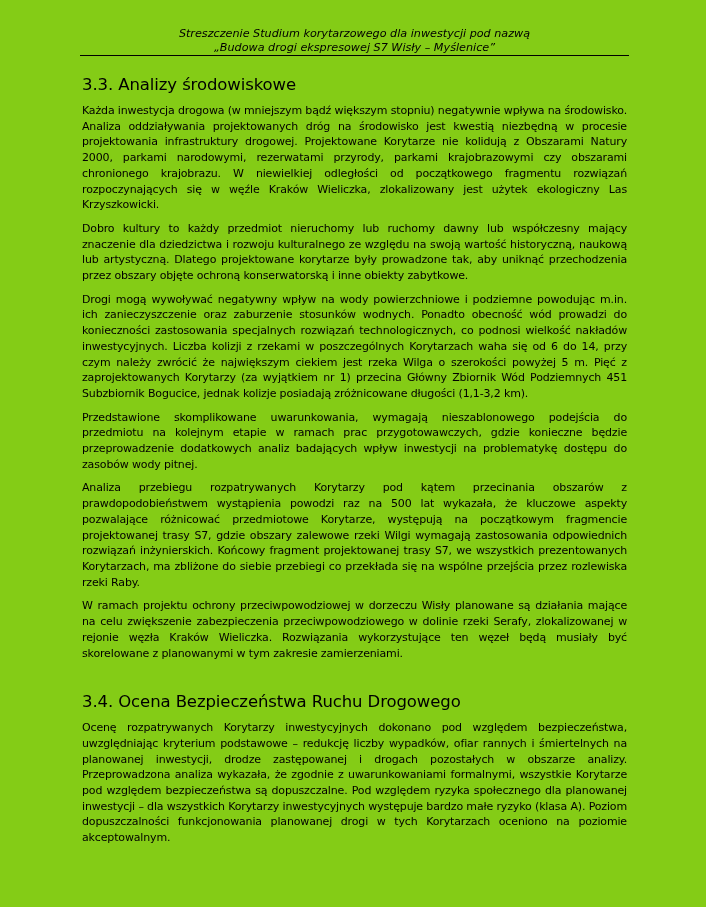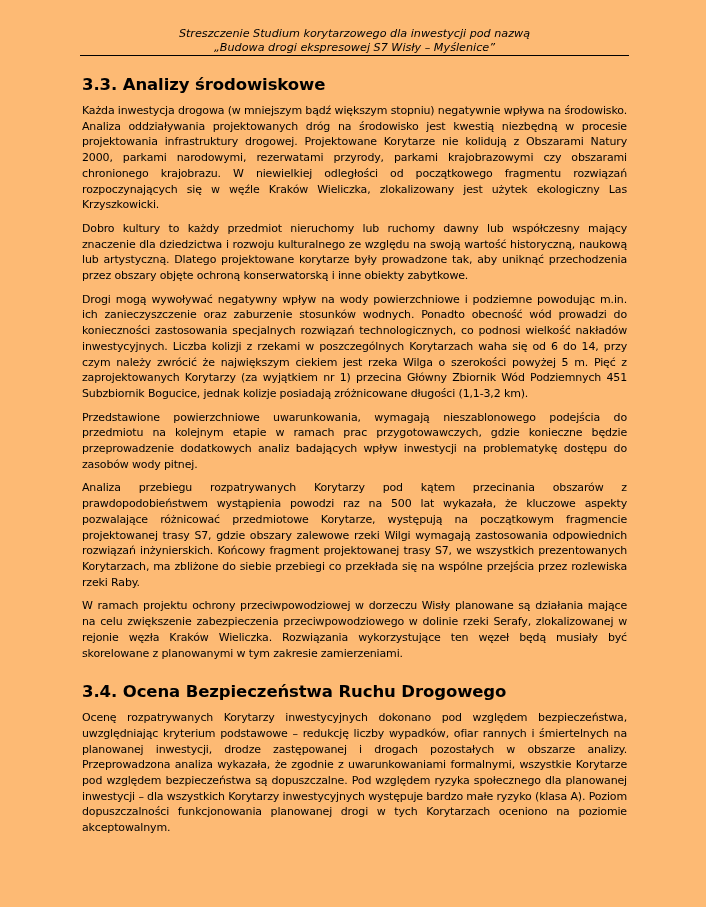--- a/index.html
+++ b/index.html
@@ -1,59 +1,59 @@
 <!DOCTYPE html>
 <html><head>
 <meta charset="utf-8">
 <style>
   html, body { margin: 0; padding: 0; background: #ffffff; }
   body { width: 706px; height: 907px; position: relative; overflow: hidden; }
   .page {
-    position: absolute; left: 0; top: 0; width: 706px; height: 907px; background: #fdba74;
+    position: absolute; left: 0; top: 0; width: 706px; height: 907px; background: #84cc16;
     font-family: "DejaVu Sans", "Liberation Sans", sans-serif; color: #000;
   }
   .running-header {
     position: absolute; left: 80px; top: 27px; width: 549px;
     text-align: center; font-style: italic; font-size: 11.2px; line-height: 14px;
     color: #000;
   }
   .header-rule {
     position: absolute; left: 80px; top: 55px; width: 549px; height: 0;
     border-top: 1.2px solid #000;
   }
   .content {
     position: absolute; left: 82px; top: 74px; width: 545px;
   }
   h2 {
     font-family: "DejaVu Sans", "Liberation Sans", sans-serif;
-    font-weight: bold; font-size: 16.5px; margin: 0 0 7px 0; line-height: 22px; letter-spacing: -0.1px;
+    font-weight: normal; font-size: 16.5px; margin: 0 0 7px 0; line-height: 22px; letter-spacing: -0.1px;
   }
   p {
     margin: 0 0 8px 0; font-size: 11px; line-height: 15.7px; text-align: justify;
     letter-spacing: -0.15px;
   }
-  .sec2 { margin-top: 20px; }
+  .sec2 { margin-top: 30px; }
 </style>
 </head>
 <body>
 
 <div class="page">
   <div class="running-header">
     <div>Streszczenie Studium korytarzowego dla inwestycji pod nazwą</div>
     <div>„Budowa drogi ekspresowej S7 Wisły – Myślenice”</div>
   </div>
   <div class="header-rule"></div>
 
   <div class="content">
     <section>
       <h2>3.3. Analizy środowiskowe</h2>
       <p>Każda inwestycja drogowa (w mniejszym bądź większym stopniu) negatywnie wpływa na środowisko. Analiza oddziaływania projektowanych dróg na środowisko jest kwestią niezbędną w procesie projektowania infrastruktury drogowej. Projektowane Korytarze nie kolidują z Obszarami Natury 2000, parkami narodowymi, rezerwatami przyrody, parkami krajobrazowymi czy obszarami chronionego krajobrazu. W niewielkiej odległości od początkowego fragmentu rozwiązań rozpoczynających się w węźle Kraków Wieliczka, zlokalizowany jest użytek ekologiczny Las Krzyszkowicki.</p>
       <p>Dobro kultury to każdy przedmiot nieruchomy lub ruchomy dawny lub współczesny mający znaczenie dla dziedzictwa i rozwoju kulturalnego ze względu na swoją wartość historyczną, naukową lub artystyczną. Dlatego projektowane korytarze były prowadzone tak, aby uniknąć przechodzenia przez obszary objęte ochroną konserwatorską i inne obiekty zabytkowe.</p>
       <p>Drogi mogą wywoływać negatywny wpływ na wody powierzchniowe i podziemne powodując m.in. ich zanieczyszczenie oraz zaburzenie stosunków wodnych. Ponadto obecność wód prowadzi do konieczności zastosowania specjalnych rozwiązań technologicznych, co podnosi wielkość nakładów inwestycyjnych. Liczba kolizji z rzekami w poszczególnych Korytarzach waha się od 6 do 14, przy czym należy zwrócić że największym ciekiem jest rzeka Wilga o szerokości powyżej 5 m. Pięć z zaprojektowanych Korytarzy (za wyjątkiem nr 1) przecina Główny Zbiornik Wód Podziemnych 451 Subzbiornik Bogucice, jednak kolizje posiadają zróżnicowane długości (1,1-3,2 km).</p>
-      <p>Przedstawione powierzchniowe uwarunkowania, wymagają nieszablonowego podejścia do przedmiotu na kolejnym etapie w ramach prac przygotowawczych, gdzie konieczne będzie przeprowadzenie dodatkowych analiz badających wpływ inwestycji na problematykę dostępu do zasobów wody pitnej.</p>
+      <p>Przedstawione skomplikowane uwarunkowania, wymagają nieszablonowego podejścia do przedmiotu na kolejnym etapie w ramach prac przygotowawczych, gdzie konieczne będzie przeprowadzenie dodatkowych analiz badających wpływ inwestycji na problematykę dostępu do zasobów wody pitnej.</p>
       <p>Analiza przebiegu rozpatrywanych Korytarzy pod kątem przecinania obszarów z prawdopodobieństwem wystąpienia powodzi raz na 500 lat wykazała, że kluczowe aspekty pozwalające różnicować przedmiotowe Korytarze, występują na początkowym fragmencie projektowanej trasy S7, gdzie obszary zalewowe rzeki Wilgi wymagają zastosowania odpowiednich rozwiązań inżynierskich. Końcowy fragment projektowanej trasy S7, we wszystkich prezentowanych Korytarzach, ma zbliżone do siebie przebiegi co przekłada się na wspólne przejścia przez rozlewiska rzeki Raby.</p>
       <p>W ramach projektu ochrony przeciwpowodziowej w dorzeczu Wisły planowane są działania mające na celu zwiększenie zabezpieczenia przeciwpowodziowego w dolinie rzeki Serafy, zlokalizowanej w rejonie węzła Kraków Wieliczka. Rozwiązania wykorzystujące ten węzeł będą musiały być skorelowane z planowanymi w tym zakresie zamierzeniami.</p>
     </section>
 
     <section class="sec2">
       <h2>3.4. Ocena Bezpieczeństwa Ruchu Drogowego</h2>
       <p>Ocenę rozpatrywanych Korytarzy inwestycyjnych dokonano pod względem bezpieczeństwa, uwzględniając kryterium podstawowe – redukcję liczby wypadków, ofiar rannych i śmiertelnych na planowanej inwestycji, drodze zastępowanej i drogach pozostałych w obszarze analizy. Przeprowadzona analiza wykazała, że zgodnie z uwarunkowaniami formalnymi, wszystkie Korytarze pod względem bezpieczeństwa są dopuszczalne. Pod względem ryzyka społecznego dla planowanej inwestycji – dla wszystkich Korytarzy inwestycyjnych występuje bardzo małe ryzyko (klasa A). Poziom dopuszczalności funkcjonowania planowanej drogi w tych Korytarzach oceniono na poziomie akceptowalnym.</p>
     </section>
   </div>
 </div>

